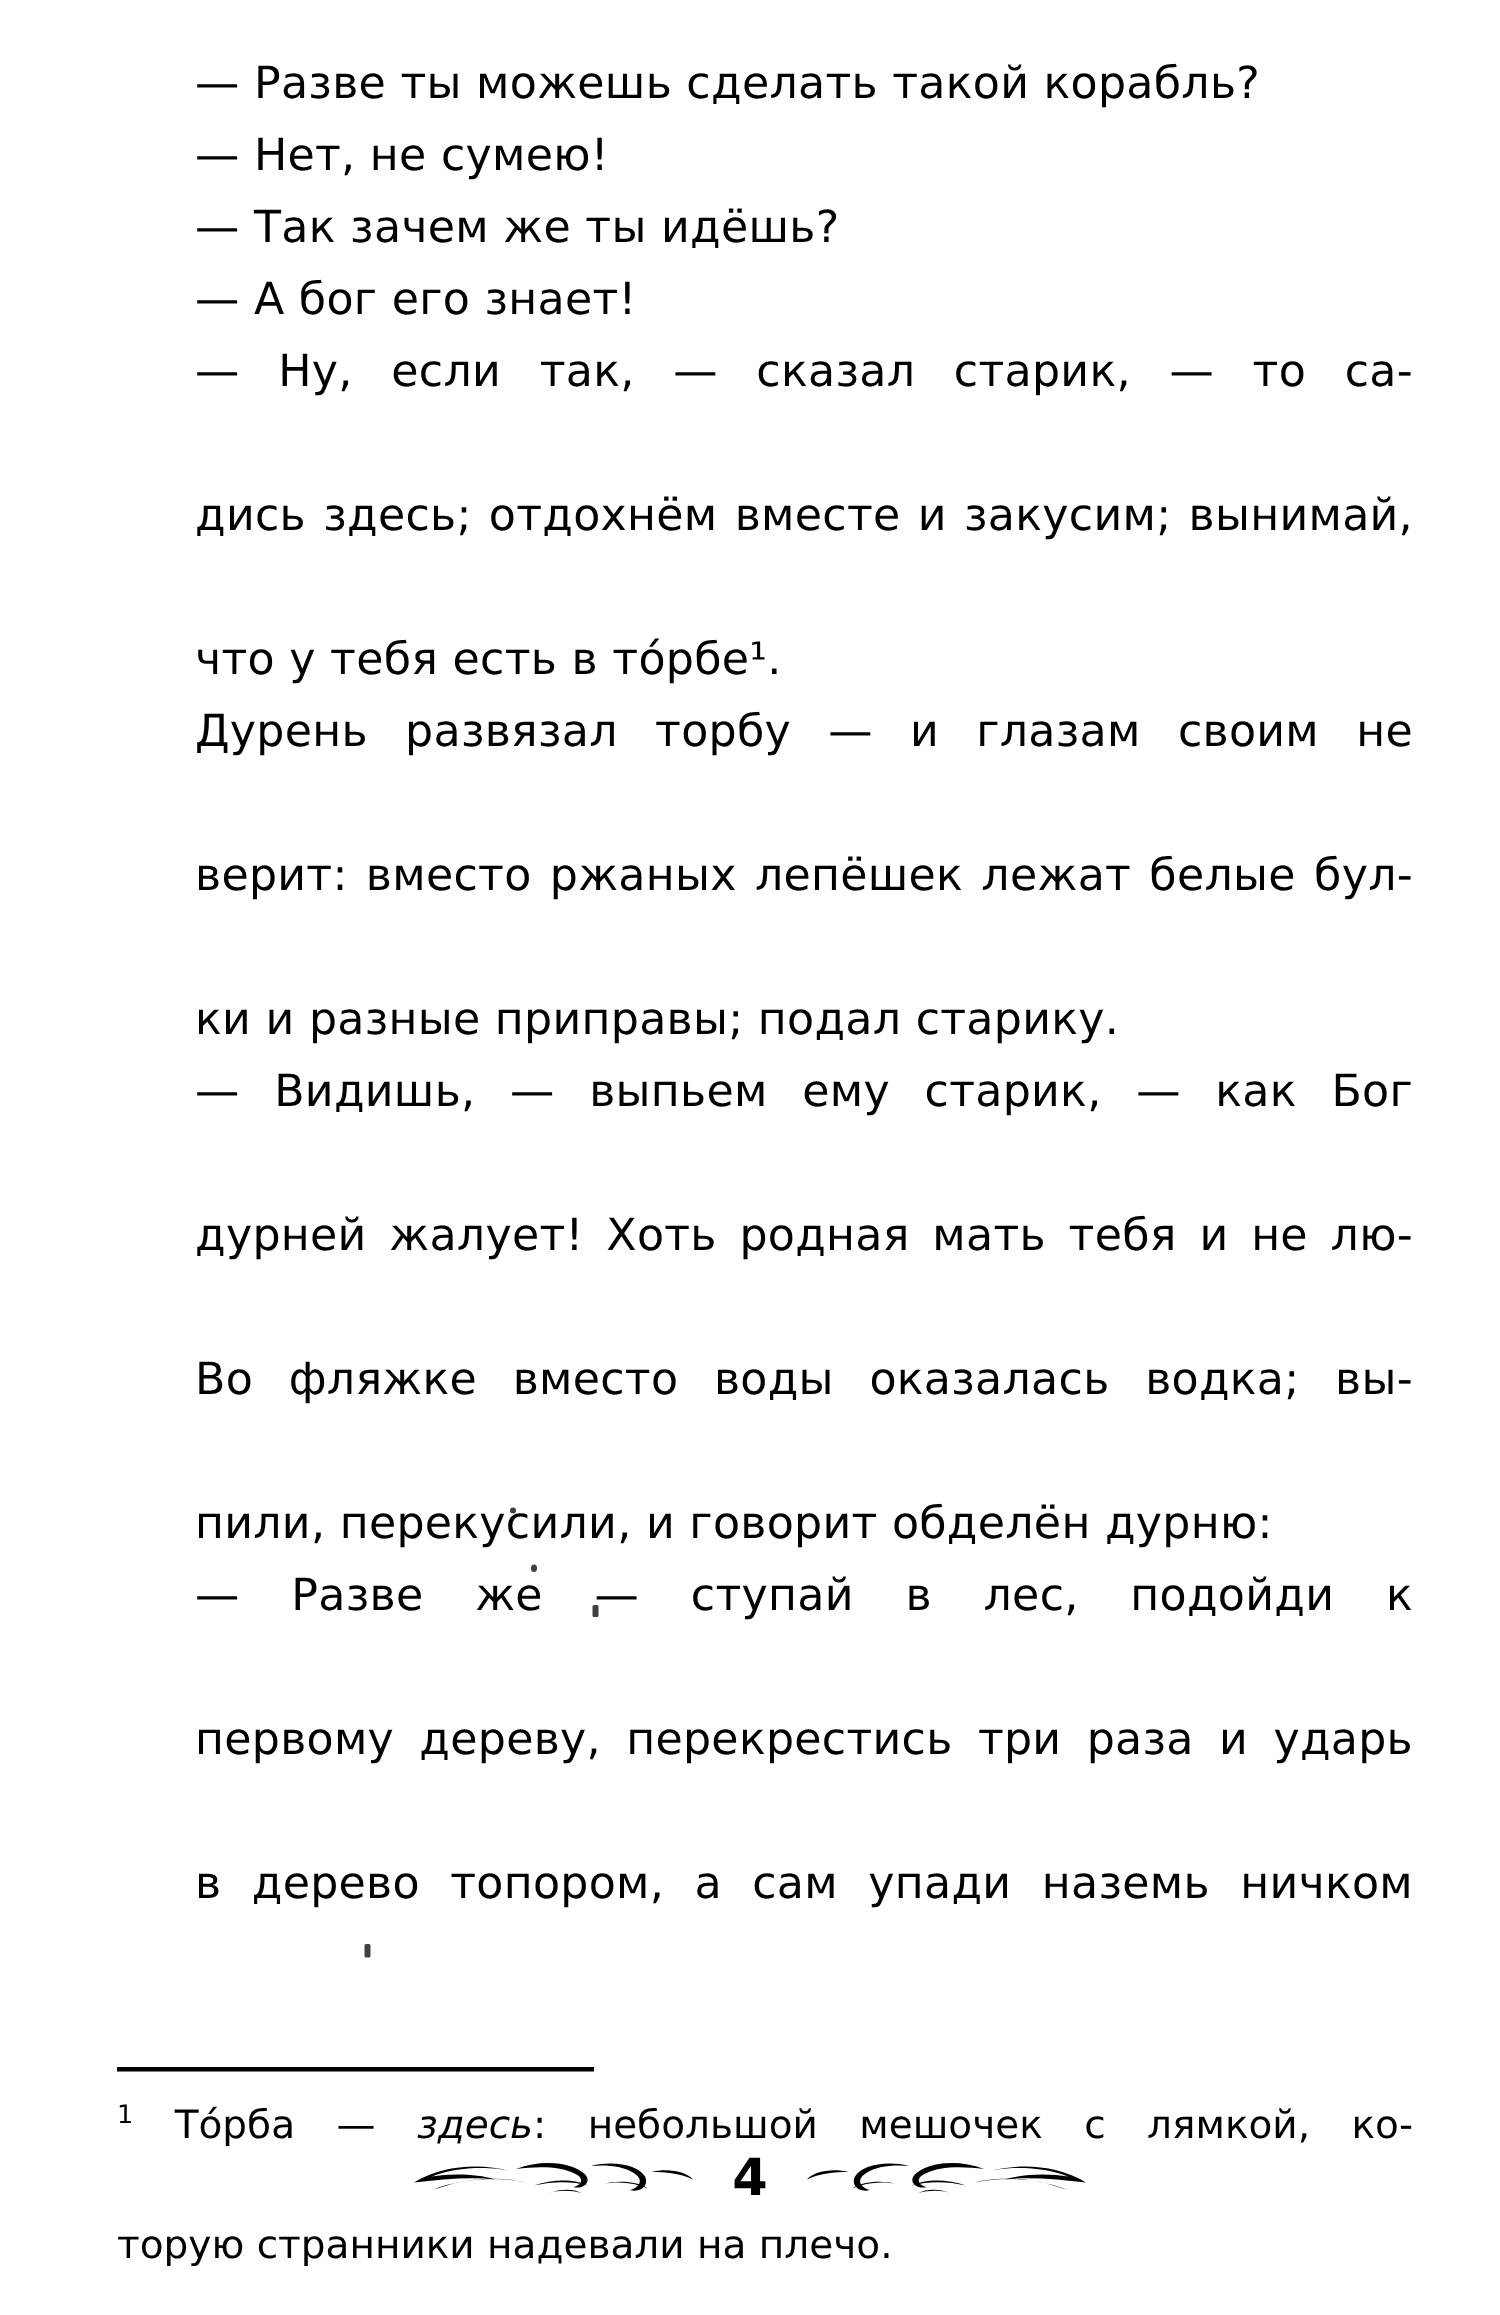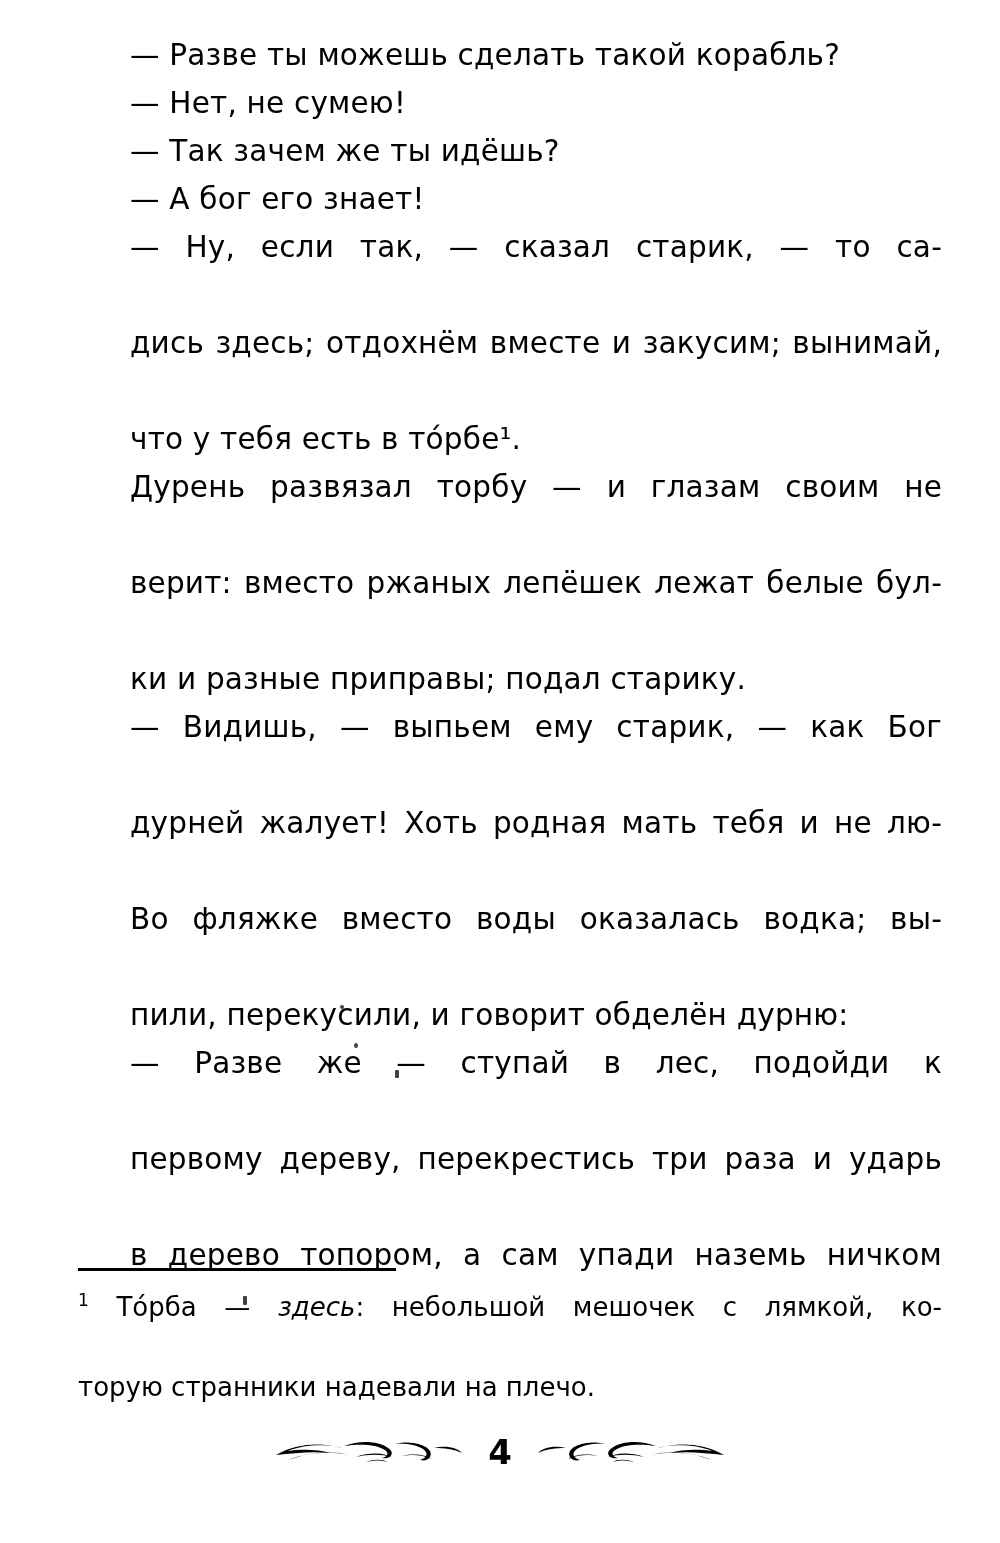--- a/index.html
+++ b/index.html
@@ -48,21 +48,21 @@
   .line.last::after {
     content: none;
     display: none;
   }
   .line.indent {
     text-indent: 52px;
   }
   .footnote-area {
     position: absolute;
     left: 78px;
-    top: 1268px;
+    top: 1378px;
     width: 864px;
   }
   .footnote-rule {
     width: 318px;
     height: 3px;
     background: #000;
     margin: 0 0 16px 0;
   }
   .footnote-text {
     font-size: 26px;

